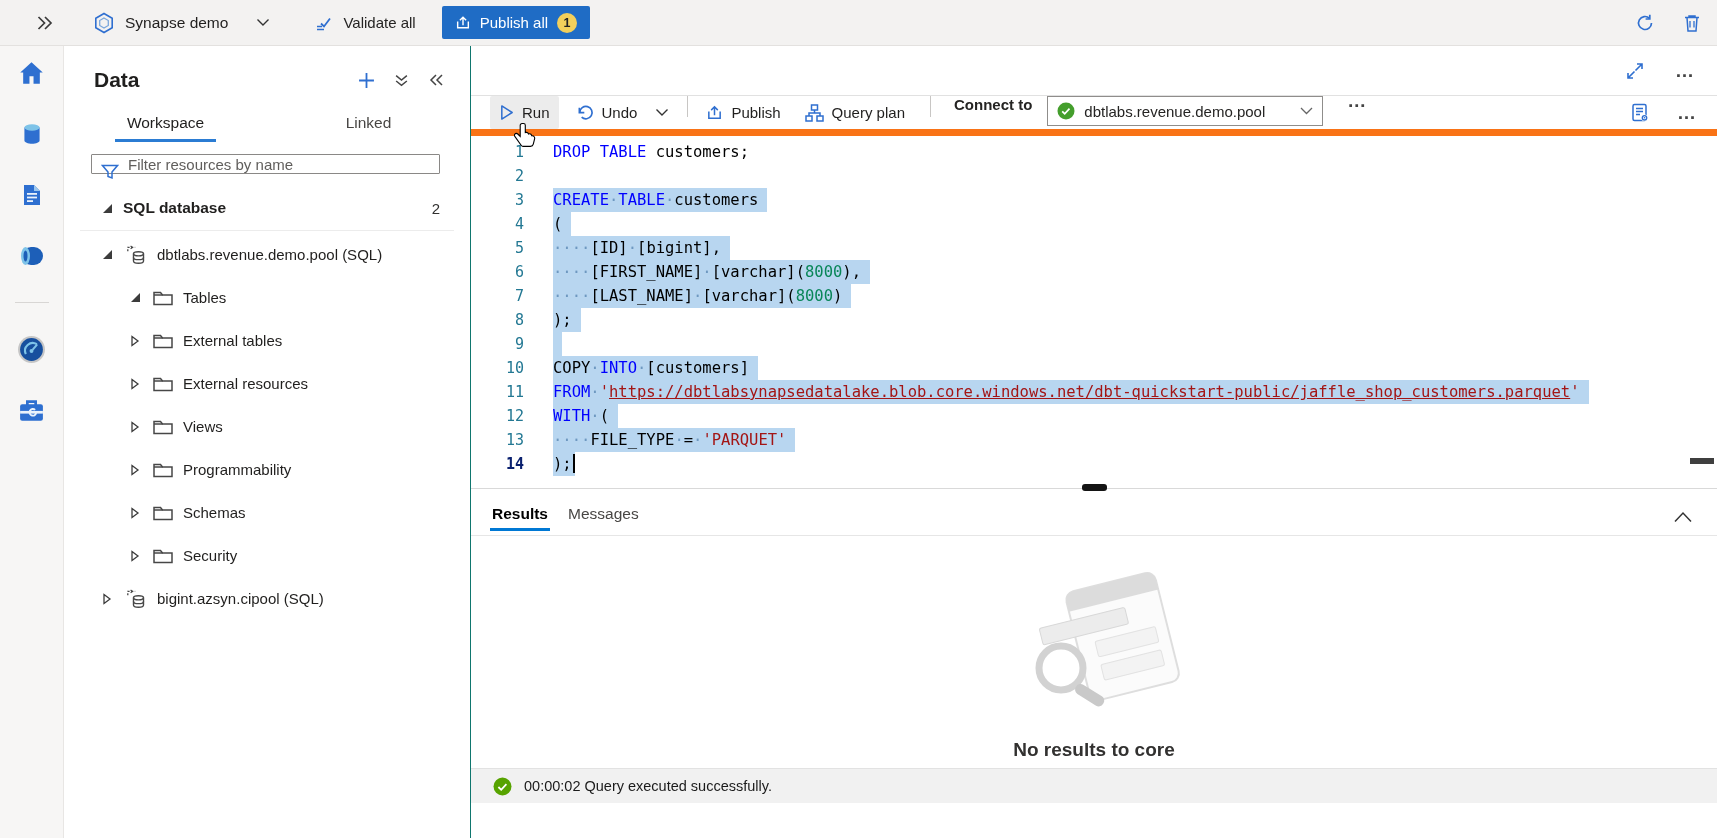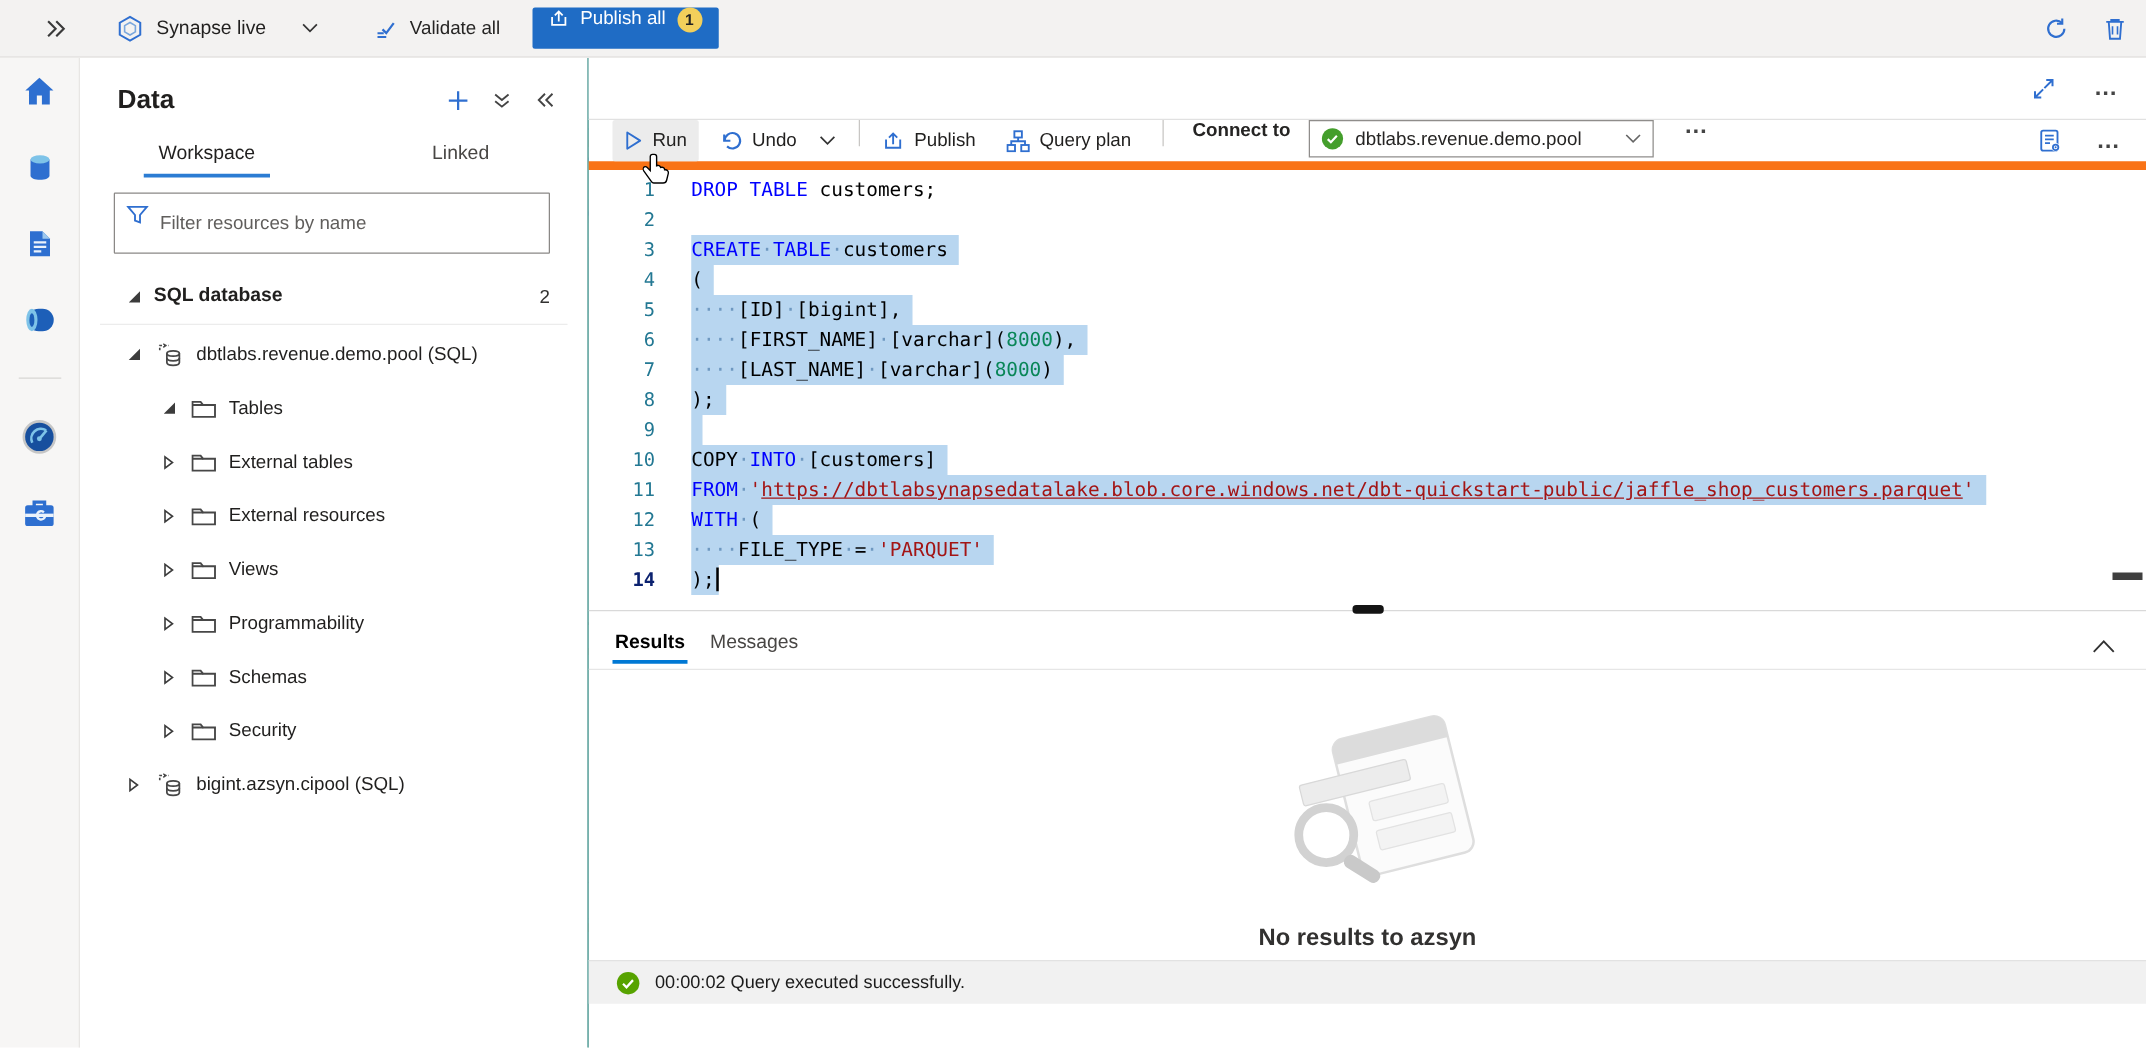--- a/index.html
+++ b/index.html
@@ -13,21 +13,21 @@
   svg{display:block;}
 
   
   .topbar{position:fixed; left:0; top:0; width:1717px; height:46px; background:#f3f2f1;
     border-bottom:1px solid #e3e1df; display:flex; align-items:center;}
   .tb-expand{margin-left:36px;}
   .mode{display:flex; align-items:center; gap:10px; margin-left:40px; cursor:default;}
   .mode-label{font-size:15.5px; color:#201f1e;}
   .mode-chev{margin-left:18px;}
   .validate{display:flex; align-items:center; gap:9px; margin-left:44px;}
-  .publish-btn{display:flex; align-items:flex-start; gap:9px; margin-left:26px; height:33px;
+  .publish-btn{display:flex; align-items:center; gap:9px; margin-left:26px; height:33px;
     background:var(--publish-blue); color:#fff; border:none; border-radius:2px; padding:0 13px;
     font-size:15px; font-family:inherit; cursor:pointer;}
   .publish-badge{width:20px; height:20px; border-radius:50%; background:var(--badge-yellow);
     color:#222; font-size:12.5px; font-weight:bold; display:flex; align-items:center; justify-content:center;}
   .tb-right{margin-left:auto; display:flex; align-items:center; gap:28px; padding-right:16px;}
 
   
   .rail{position:fixed; left:0; top:46px; bottom:0; width:64px; background:#f7f6f5;
     border-right:1px solid #e8e6e4; display:flex; flex-direction:column; align-items:center;
     padding-top:12px; gap:31px;}
@@ -41,21 +41,21 @@
   .dp-title{font-size:21px; font-weight:bold; color:#201f1e;}
   .dp-actions{margin-left:auto; display:flex; align-items:center; gap:19px;}
   .dp-actions span{cursor:pointer;}
   .dp-tabs{display:flex; margin-top:14px;}
   .dp-tab{flex:1; text-align:center; padding:8px 0 6px; font-size:15.5px; color:#484644; cursor:pointer;}
   .dp-tab .t{display:inline-block; padding:0 12px 7px; border-bottom:3px solid transparent;}
   .dp-tab.active{color:#201f1e;}
   .dp-tab.active .t{border-bottom-color:#2b7cd3;text-align:center;}
   .filter{position:relative; margin:6px 30px 0 27px;}
   .filter svg{position:absolute; left:10px; top:10px;}
-  .filter input{width:100%; height:49px; border:1px solid #8a8886; border-radius:1px;
+  .filter input{width:100%; height:20px; border:1px solid #8a8886; border-radius:1px;
     padding:0 8px 0 36px; font-size:15px; font-family:inherit; color:#323130;}
   .filter input::placeholder{color:#605e5c;}
   .tree{margin-top:14px;}
   .tree-head{display:flex; align-items:center; height:40px; padding:0 30px 0 36px; cursor:pointer;}
   .tree-head .lbl{font-size:15.5px; font-weight:bold; color:#201f1e; margin-left:9px;}
   .tree-head .cnt{margin-left:auto; font-size:15px; color:#323130;}
   .tree-divider{height:1px; background:#ececec; margin:2px 16px 2px 16px;}
   .tree-row{display:flex; align-items:center; height:43px; cursor:pointer; color:#201f1e; font-size:15px;}
   .tree-row.lvl1{padding-left:36px;}
   .tree-row.lvl2{padding-left:64px;}
@@ -128,21 +128,21 @@
         <path d="M2.5 2l6 6-6 6M9 2l6 6-6 6" stroke="#3a3a3a" stroke-width="1.7" fill="none"></path>
       </svg>
   </span>
   <div class="mode">
     <span>
       <svg width="22" height="22" viewBox="0 0 22 22">
           <path d="M11 1.5l8.2 4.7v9.6L11 20.5l-8.2-4.7V6.2z" fill="none" stroke="#2f6fd0" stroke-width="1.6"></path>
           <path d="M11 6l4.3 2.5v5L11 16l-4.3-2.5v-5z" fill="none" stroke="#7aa7dd" stroke-width="1.3"></path>
         </svg>
     </span>
-    <span class="mode-label">Synapse live</span>
+    <span class="mode-label">Synapse demo</span>
     <span class="mode-chev">
       <svg width="14" height="9" viewBox="0 0 14 9">
           <path d="M1.5 1.5L7 7l5.5-5.5" stroke="#333" stroke-width="1.4" fill="none"></path>
         </svg>
     </span>
   </div>
   <div class="validate">
     <span>
       <svg width="20" height="18" viewBox="0 0 20 18">
           <path d="M7 9.5l3 3L16 4.5" stroke="#2f6fd0" stroke-width="1.8" fill="none"></path>
@@ -572,21 +572,21 @@
             <rect x="78" y="14" width="92" height="112" rx="9" fill="#fbfbfb" stroke="#dedede" stroke-width="2"></rect>
             <path d="M87 14h74c5 0 9 4 9 9v10H78v-10c0-5 4-9 9-9z" fill="#dcdcdc"></path>
             <rect x="45" y="42" width="88" height="17" rx="2" fill="#ececec" stroke="#d8d8d8"></rect>
             <rect x="96" y="68" width="62" height="16" rx="2" fill="#f3f3f3" stroke="#e2e2e2"></rect>
             <rect x="96" y="92" width="62" height="16" rx="2" fill="#f3f3f3" stroke="#e2e2e2"></rect>
           </g>
           <circle cx="62" cy="98" r="22" fill="#fff" stroke="#d2d2d2" stroke-width="7"></circle>
           <rect x="80" y="112" width="32" height="11" rx="5" fill="#c9c9c9" transform="rotate(32 80 112)"></rect>
         </svg>
       </span>
-      <div class="res-title">No results to azsyn</div>
+      <div class="res-title">No results to core</div>
       <div class="res-sub">Your query yielded no displayable results</div>
     </div>
     <div class="statusbar">
       <span>
         <svg width="19" height="19" viewBox="0 0 19 19">
             <circle cx="9.5" cy="9.5" r="9" fill="#57a300"></circle>
             <path d="M5.4 10l2.8 2.8 5.2-5.7" stroke="#fff" stroke-width="1.8" fill="none"></path>
           </svg>
       </span>
       <span>00:00:02 Query executed successfully.</span>

